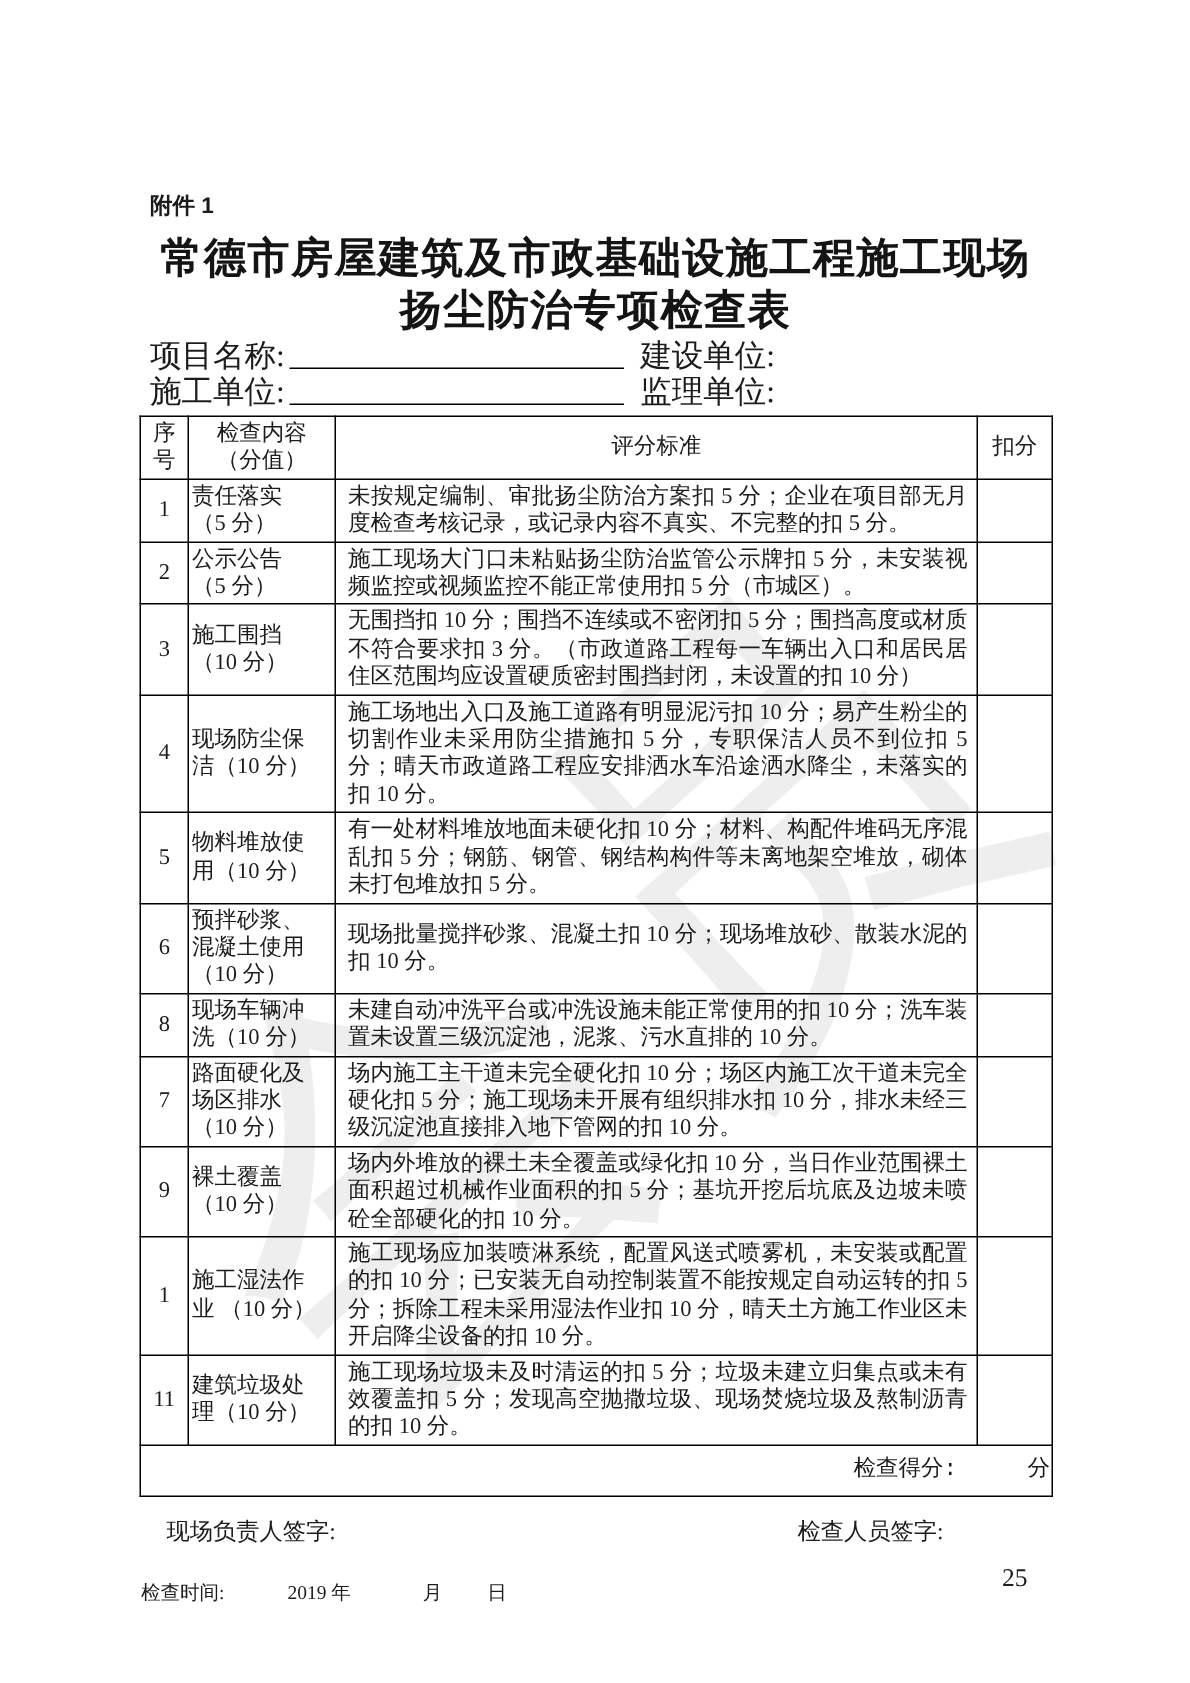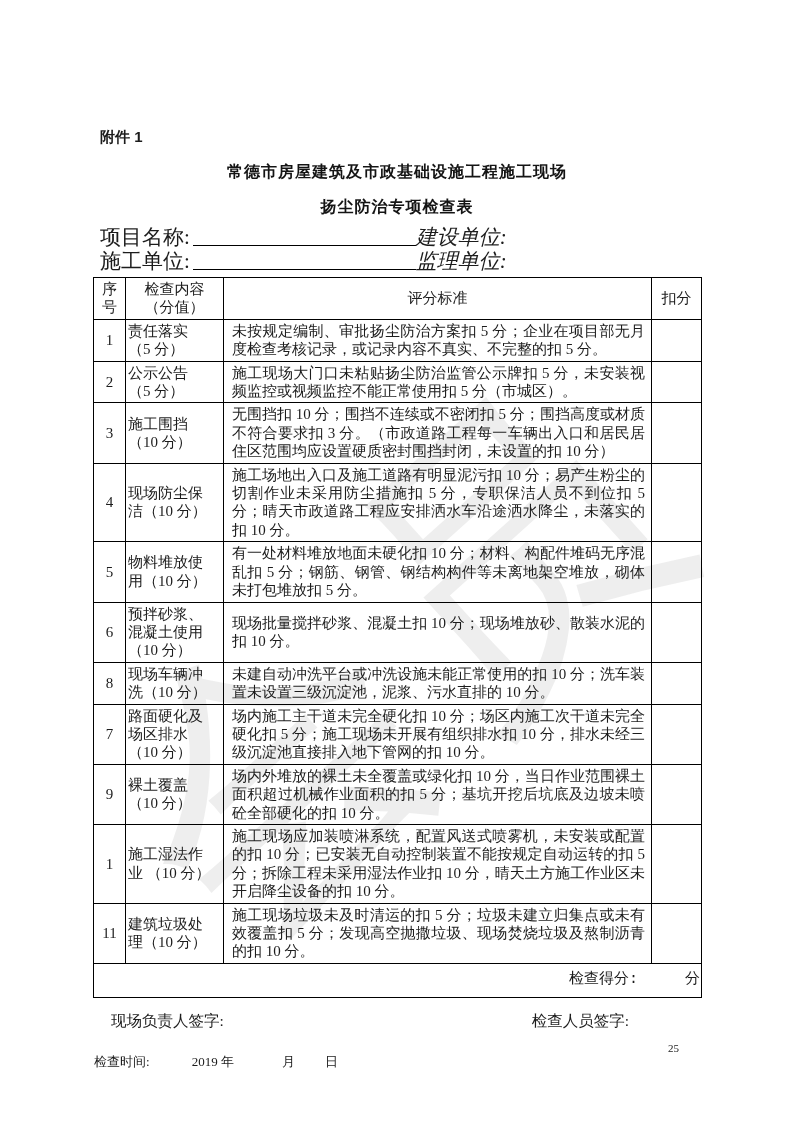--- a/index.html
+++ b/index.html
@@ -17,27 +17,27 @@
     transform:rotate(-42deg);
     font-family:"Liberation Sans","DejaVu Sans",sans-serif;
     font-size:300px;letter-spacing:18px;
     color:rgba(125,125,125,0.13);
     z-index:0;white-space:nowrap;pointer-events:none;
   }
   .content{position:absolute;left:93px;top:128px;width:608px;z-index:1;}
   .attachment{font-family:"Liberation Sans","DejaVu Sans",sans-serif;
     font-size:15px;font-weight:600;margin-left:7px;}
   .title{ text-align:center;font-family:"Liberation Sans","DejaVu Sans",sans-serif;
-    font-weight:700;font-size:16px;line-height:35px;letter-spacing:1px;
+    font-weight:700;font-size:28px;line-height:35px;letter-spacing:1px;
     margin-top:7px;color:#141414;}
   .info-row{display:flex;align-items:flex-start;font-size:21px;line-height:22px;
     margin-left:7px;margin-top:2px;}
   .info-row .field-line{display:inline-block;width:223px;border-bottom:1px solid #000;
     height:19px;margin-left:3px;}
-  .info-row .right-label{font-style:italic;}
+  .info-row .right-label{margin-left:11px;}
   table.check-table{
     width:608px;border-collapse:collapse;table-layout:fixed;
     margin-top:5px;border:1.5px solid #000;
   }
   .check-table th,.check-table td{
     border:1px solid #000;
     font-size:15px;line-height:18.4px;
     vertical-align:middle;
     background:transparent;
   }
@@ -46,21 +46,21 @@
   .col-item-cell{text-align:left;white-space:pre-line;padding:2px 2px;}
   .col-criteria-cell{text-align:justify;padding:2px 6px 2px 8px;}
   .score-cell{height:31px;text-align:right;font-family:Liberation Mono, monospace;}
   .score-unit{margin-left:38px;}
   .sign-row{display:flex;font-size:15.5px;margin-top:13px;margin-left:18px;}
   .sign-right{margin-left:auto;margin-right:72px;}
   .date-row{display:flex;font-size:13px;margin-top:21px;margin-left:1px;}
   .date-year{margin-left:42px;}
   .date-month{margin-left:48px;}
   .date-day{margin-left:30px;}
-  .page-number{position:absolute;left:668px;top:1042px;font-size:11px;z-index:1;}
+  .page-number{position:absolute;left:668px;top:1042px;font-size:17px;z-index:1;}
 </style>
 </head>
 <body>
 
 <div class="page">
 
   <div class="watermark">会员</div>
 
   <div class="content">
 

